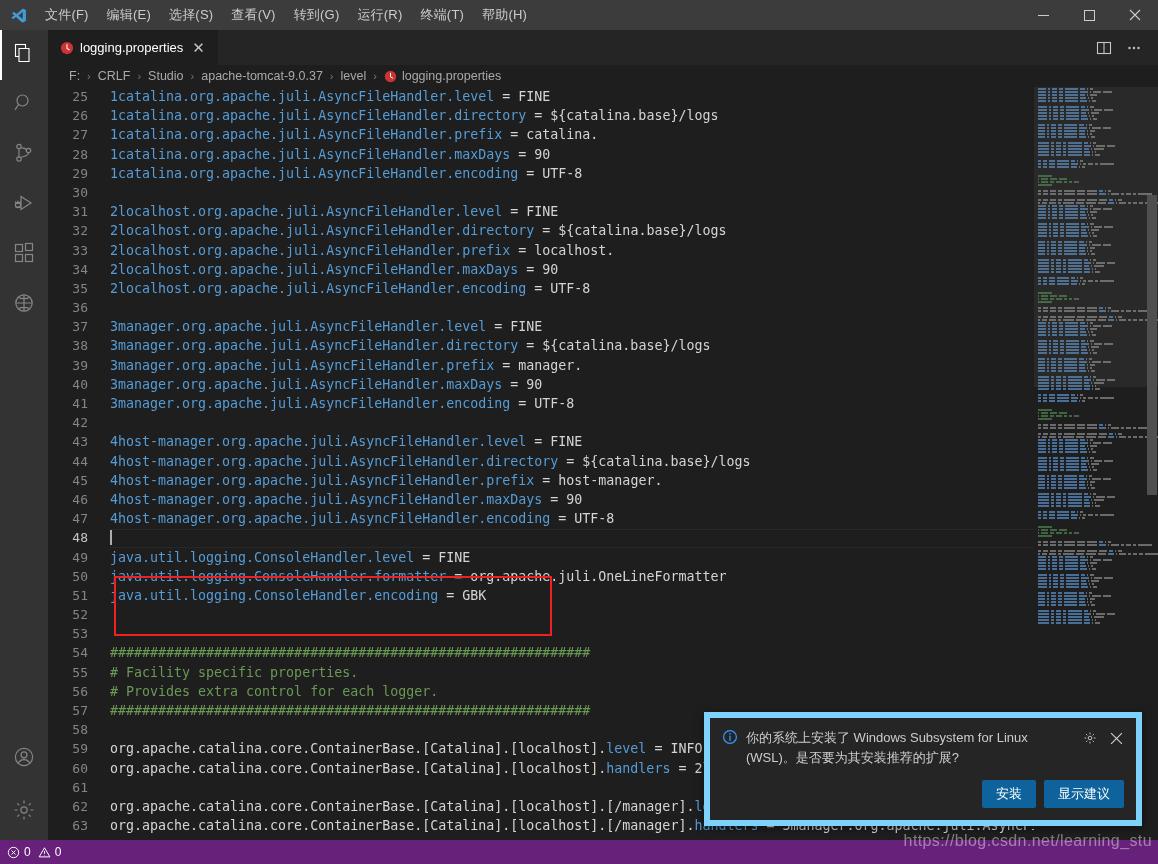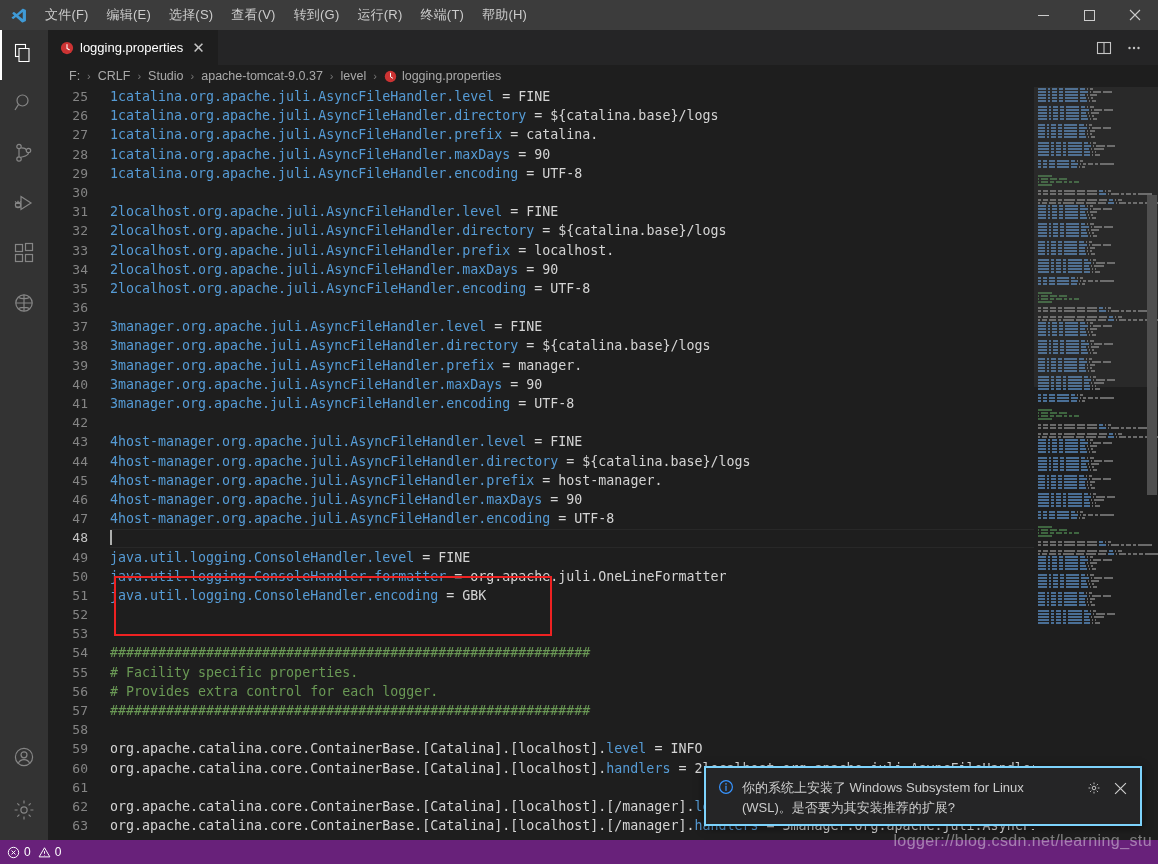--- a/index.html
+++ b/index.html
@@ -112,21 +112,21 @@
   .mm-blk { height: 2px; border-radius: 0; }
   .mm-slider { position: absolute; left: 0; right: 0; background: rgba(121,121,121,.12); }
   .scrollbar-v {
     position: absolute; right: 0; top: 0; width: 14px; height: 100%;
   }
   .sb-thumb { position: absolute; right: 1px; width: 10px; background: #4f4f4f; border-radius: 0; }
 
   
   .notification {
     position: absolute; right: 16px; bottom: 38px; width: 438px;
-    background: #252526; border: 2px solid #7dd3fc; color: #cccccc;
+    background: #252526; border: 6px solid #7dd3fc; color: #cccccc;
     box-shadow: 0 2px 8px rgba(0,0,0,.5); z-index: 40;
     font-size: 13px;
   }
   .notif-top { display: flex; padding: 10px 10px 6px 12px; gap: 8px; }
   .notif-icon { flex: 0 0 16px; color: #3794ff; margin-top: 1px; }
   .notif-msg { flex: 1 1 auto; line-height: 20px; color: #cccccc; padding-right: 4px; }
   .notif-actions-top { display: flex; gap: 6px; align-items: flex-start; color: #cccccc; }
   .notif-ic-btn { width: 20px; height: 20px; display: flex; align-items: center; justify-content: center; border-radius: 3px; }
   .notif-buttons { display: flex; justify-content: flex-end; gap: 8px; padding: 6px 12px 12px 12px; }
   .nbtn {
@@ -1864,16 +1864,20 @@
             <path d="M12 2.6v3M12 18.4v3M2.6 12h3M18.4 12h3M5.3 5.3l2.1 2.1M16.6 16.6l2.1 2.1M18.7 5.3l-2.1 2.1M7.4 16.6l-2.1 2.1"></path>
           </svg>
         </div>
         <div class="notif-ic-btn">
           <svg width="13" height="13" viewBox="0 0 12 12" style="display:block">
               <path d="M1 1 L11 11 M11 1 L1 11" stroke="#cccccc" stroke-width="1.1" fill="none"></path>
             </svg>
         </div>
       </div>
     </div>
+    <div class="notif-buttons">
+      <button class="nbtn">安装</button>
+      <button class="nbtn">显示建议</button>
+    </div>
   </div>
 
-  <div class="watermark">logger://blog.csdn.net/learning_stu</div>
+  <div class="watermark">https://blog.csdn.net/learning_stu</div>
 </div>
 
 </body></html>

